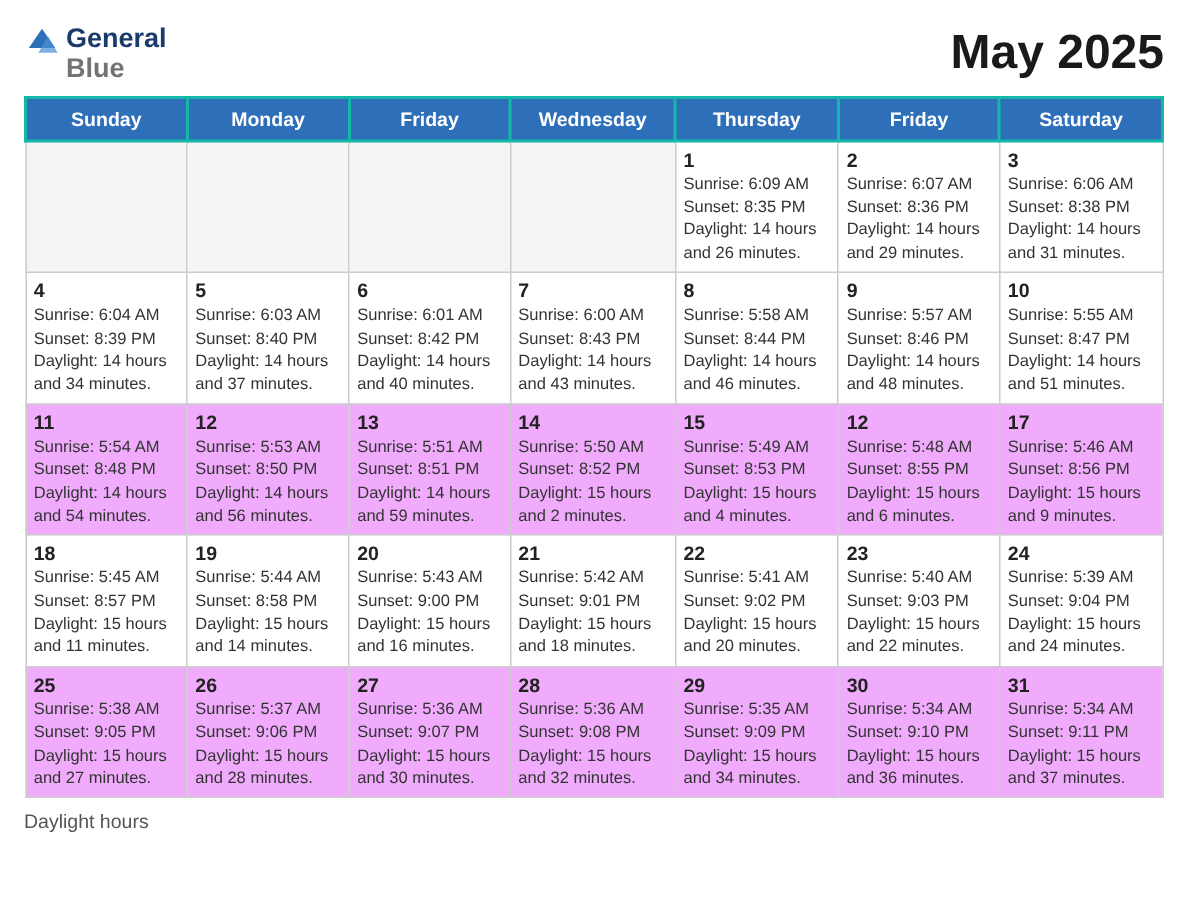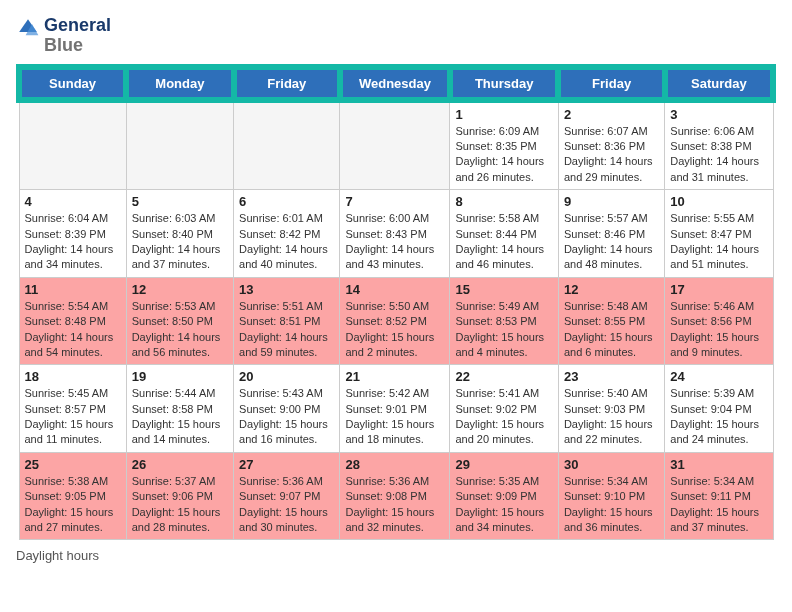--- a/index.html
+++ b/index.html
@@ -51,35 +51,35 @@
       border-collapse: collapse;
       font-size: 11px;
     }
     .day-header {
       background: #2e6fba;
       color: #fff;
       text-align: center;
       padding: 6px 4px;
       font-size: 13px;
       font-weight: bold;
-      border: 6px solid #14b8a6;
+      border: 2px solid #14b8a6;
     }
     td {
       border: 1px solid #ccc;
       vertical-align: top;
       padding: 4px 5px;
       width: 113px;
       min-height: 80px;
       background: #fff;
     }
     td.empty {
       background: #f5f5f5;
     }
     td.shaded {
-      background: #fca5a5;
+      background: #f0abfc;
     }
     .day-num {
       font-weight: bold;
       font-size: 13px;
       color: #222;
       display: block;
       margin-bottom: 2px;
     }
     .day-info {
       color: #333;
@@ -101,20 +101,21 @@
     <svg class="logo-icon" viewBox="0 0 30 30">
       <polygon points="15,4 26,20 4,20" fill="#2e6fba"></polygon>
       <polygon points="20,10 28,24 12,24" fill="#4a90d9" opacity="0.7"></polygon>
     </svg>
     <div class="logo-text">
       <div>General</div>
       <span style="color:#737373;">Blue</span>
     </div>
   </div>
   <div class="title-block">
+    <div class="calendar-title">May 2025</div>
   </div>
 </div>
 
 <table>
   <thead>
     <tr>
     <th class="day-header">Sunday</th>
         <th class="day-header">Monday</th>
         <th class="day-header">Friday</th>
         <th class="day-header">Wednesday</th>

